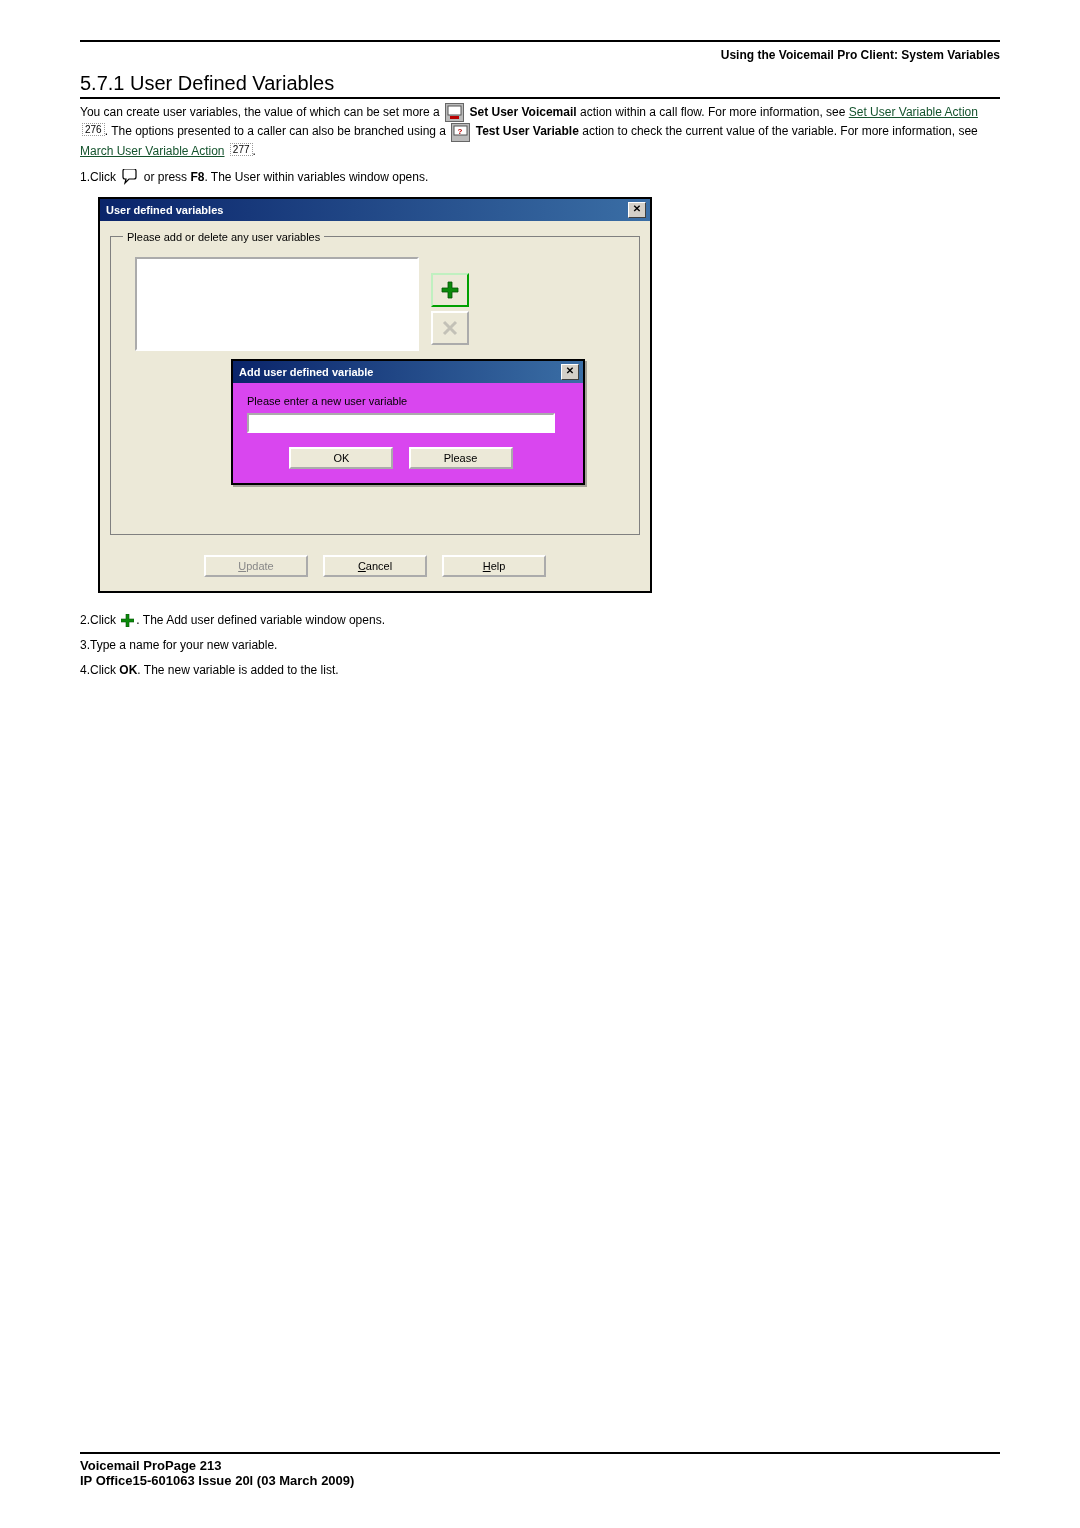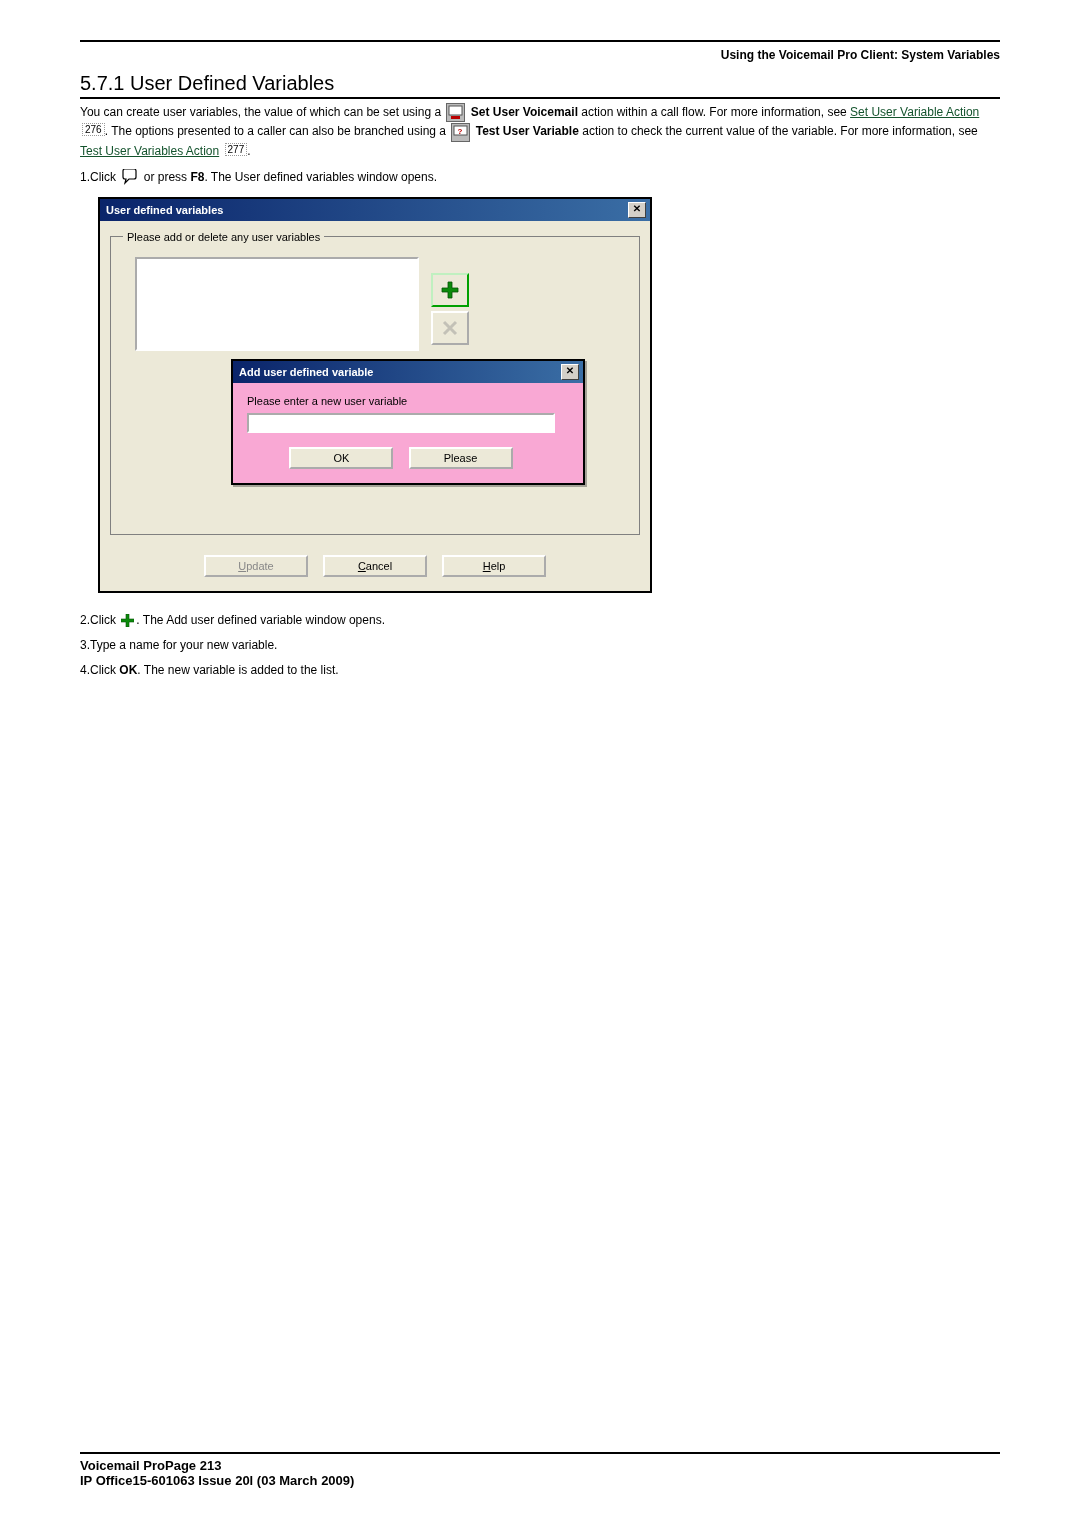--- a/index.html
+++ b/index.html
@@ -151,21 +151,21 @@
   .tool-btn.enabled {
     border: 2px solid #00a000;
     border-top-color: #c0f0c0;
     border-left-color: #c0f0c0;
   }
   .nested-dialog {
     position: absolute;
     top: 116px;
     left: 120px;
     width: 350px;
-    background: #f9a8d4;
+    background: #d946ef;
     border: 2px solid #000;
     box-shadow: 2px 2px 0 rgba(0,0,0,0.3);
   }
   .nested-body {
     padding: 12px 28px 14px 14px;
   }
   .nested-body .prompt {
     margin-bottom: 6px;
   }
   .nested-input {
@@ -225,53 +225,53 @@
     <div class="header-line">Using the Voicemail Pro Client: System Variables</div>
   </div>
 
   <div class="content">
 
     <h1 class="section-title">
       <span>5.7.1</span> <span>User Defined Variables</span>
     </h1>
 
     <p class="para">
-      <span>You can create user variables, the value of which can be set using a </span>
+      <span>You can create user variables, the value of which can be set more a </span>
       <span class="tiny-icon">
         <svg viewBox="0 0 17 17">
             <rect x="0" y="0" width="17" height="17" fill="#bbb"></rect>
             <rect x="2" y="2" width="13" height="9" fill="#fff" stroke="#555"></rect>
             <rect x="4" y="12" width="9" height="3" fill="#b00"></rect>
           </svg>
       </span>
       <span class="bold"> Set User Voicemail</span><span> action within a call flow. For more information, see </span>
       <a class="cross-ref">Set User Variable Action</a>
       <span class="ref-super">276</span><span>. The options presented to a caller can also be branched using a </span>
       <span class="tiny-icon">
         <svg viewBox="0 0 17 17">
             <rect x="0" y="0" width="17" height="17" fill="#bbb"></rect>
             <rect x="2" y="2" width="13" height="9" fill="#fff" stroke="#555"></rect>
             <text x="8" y="10" font-size="8" text-anchor="middle" fill="#b00" font-weight="bold">?</text>
           </svg>
       </span>
       <span class="bold">Test User Variable</span><span> action to check the current value of the variable. For more information, see </span>
-      <a class="cross-ref">Test User Variables Action</a>
+      <a class="cross-ref">March User Variable Action</a>
       <span class="ref-super">277</span><span>.</span>
     </p>
 
 
     <div class="steps">
       <div class="step">
         1.<span>Click </span>
         <span class="tiny-icon" style="background:transparent;border:none;">
           <svg viewBox="0 0 17 17">
               <path d="M2 2 Q2 0 4 0 L13 0 Q15 0 15 2 L15 8 Q15 10 13 10 L8 10 L4 14 L5 10 L4 10 Q2 10 2 8 Z" fill="none" stroke="#000" stroke-width="1.2"></path>
             </svg>
         </span>
-        <span> or press </span><span class="bold">F8</span><span>. The User defined variables window opens.</span>
+        <span> or press </span><span class="bold">F8</span><span>. The User within variables window opens.</span>
       </div>
 
       <div class="win">
         <div class="titlebar">
           <span>User defined variables</span>
           <span class="close-btn">✕</span>
         </div>
         <div class="win-body">
           <fieldset class="groupbox">
             <legend>Please add or delete any user variables</legend>

